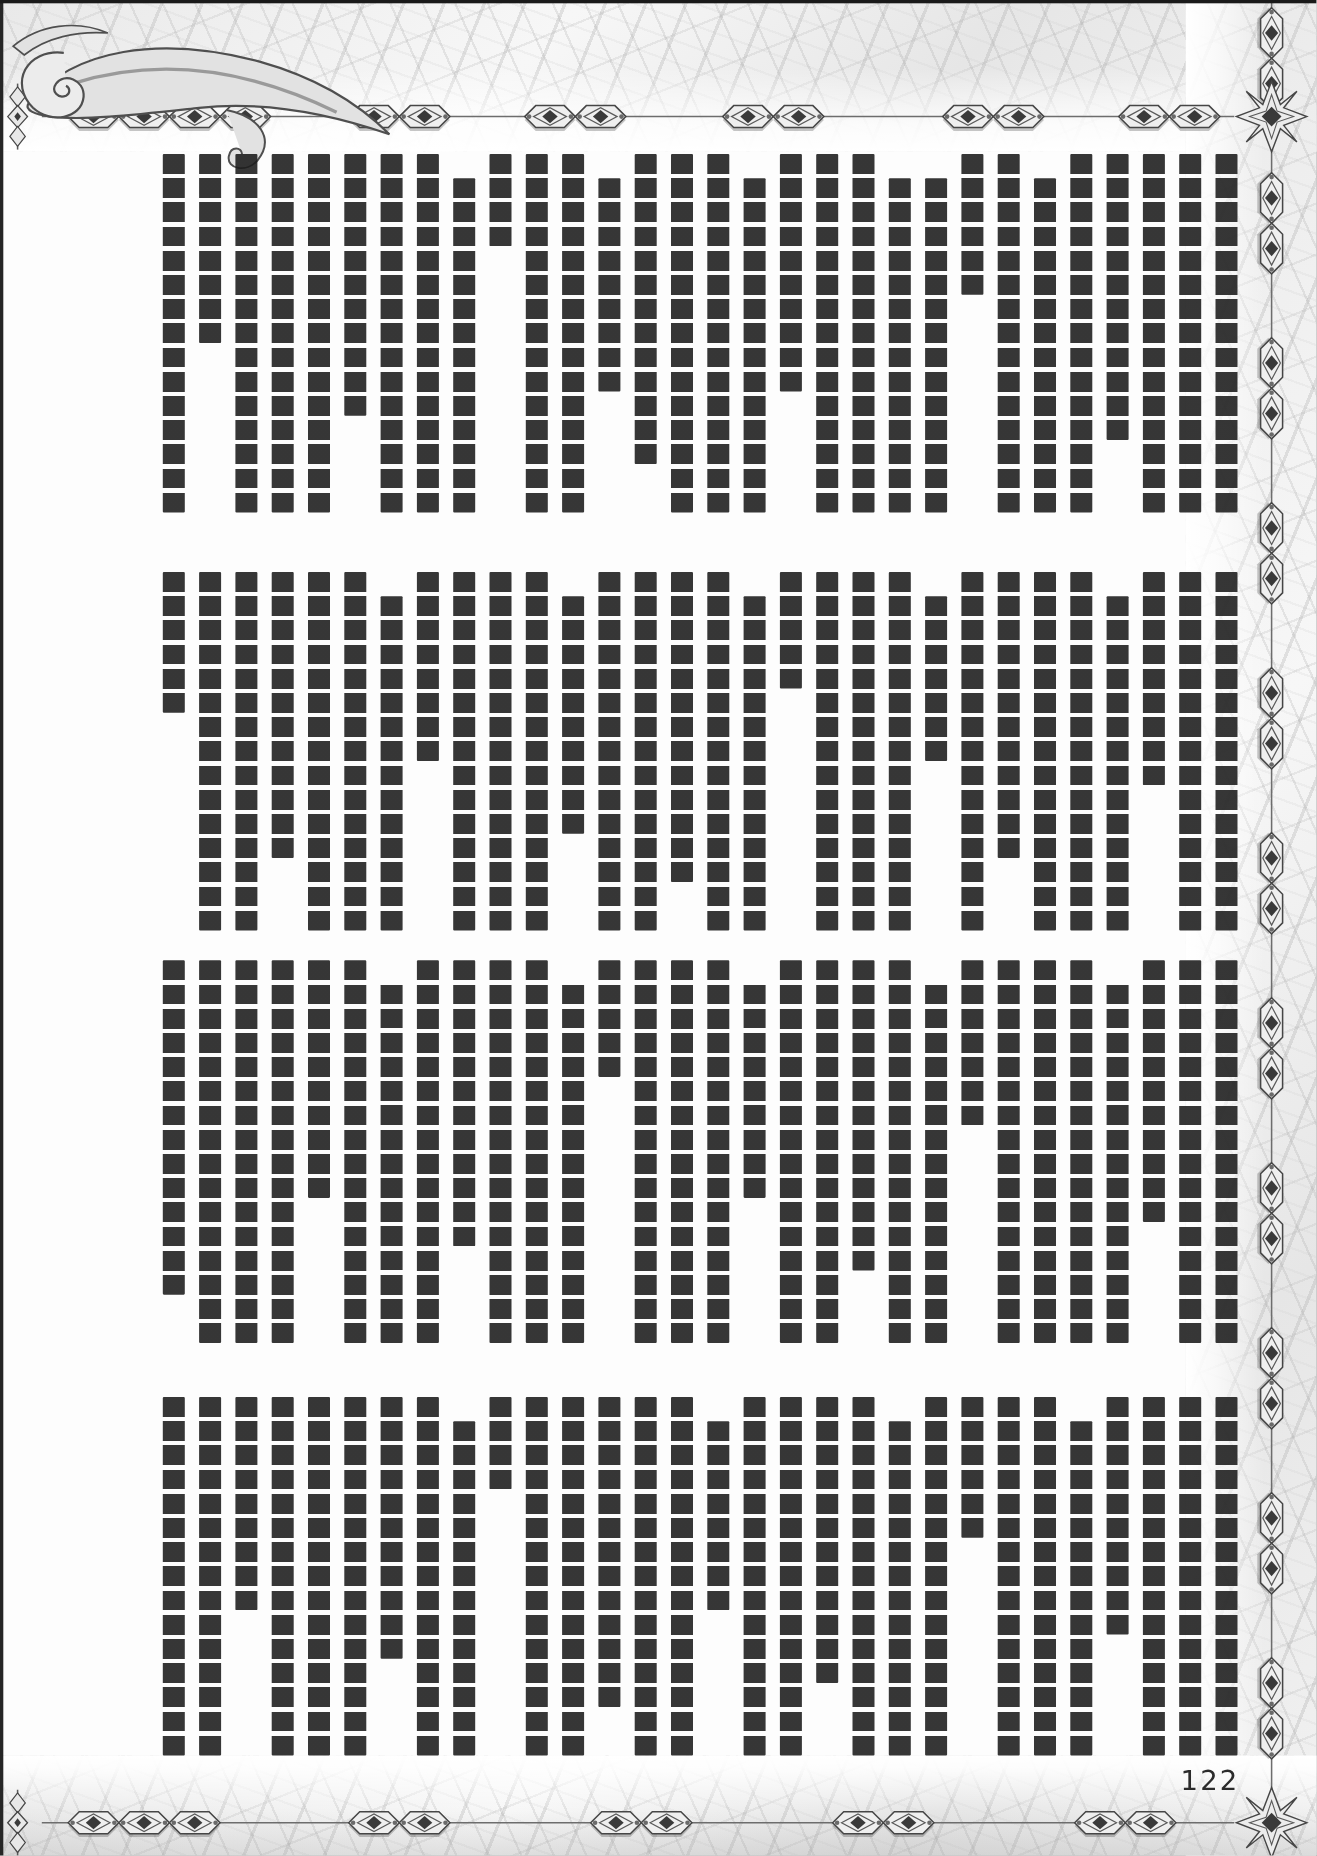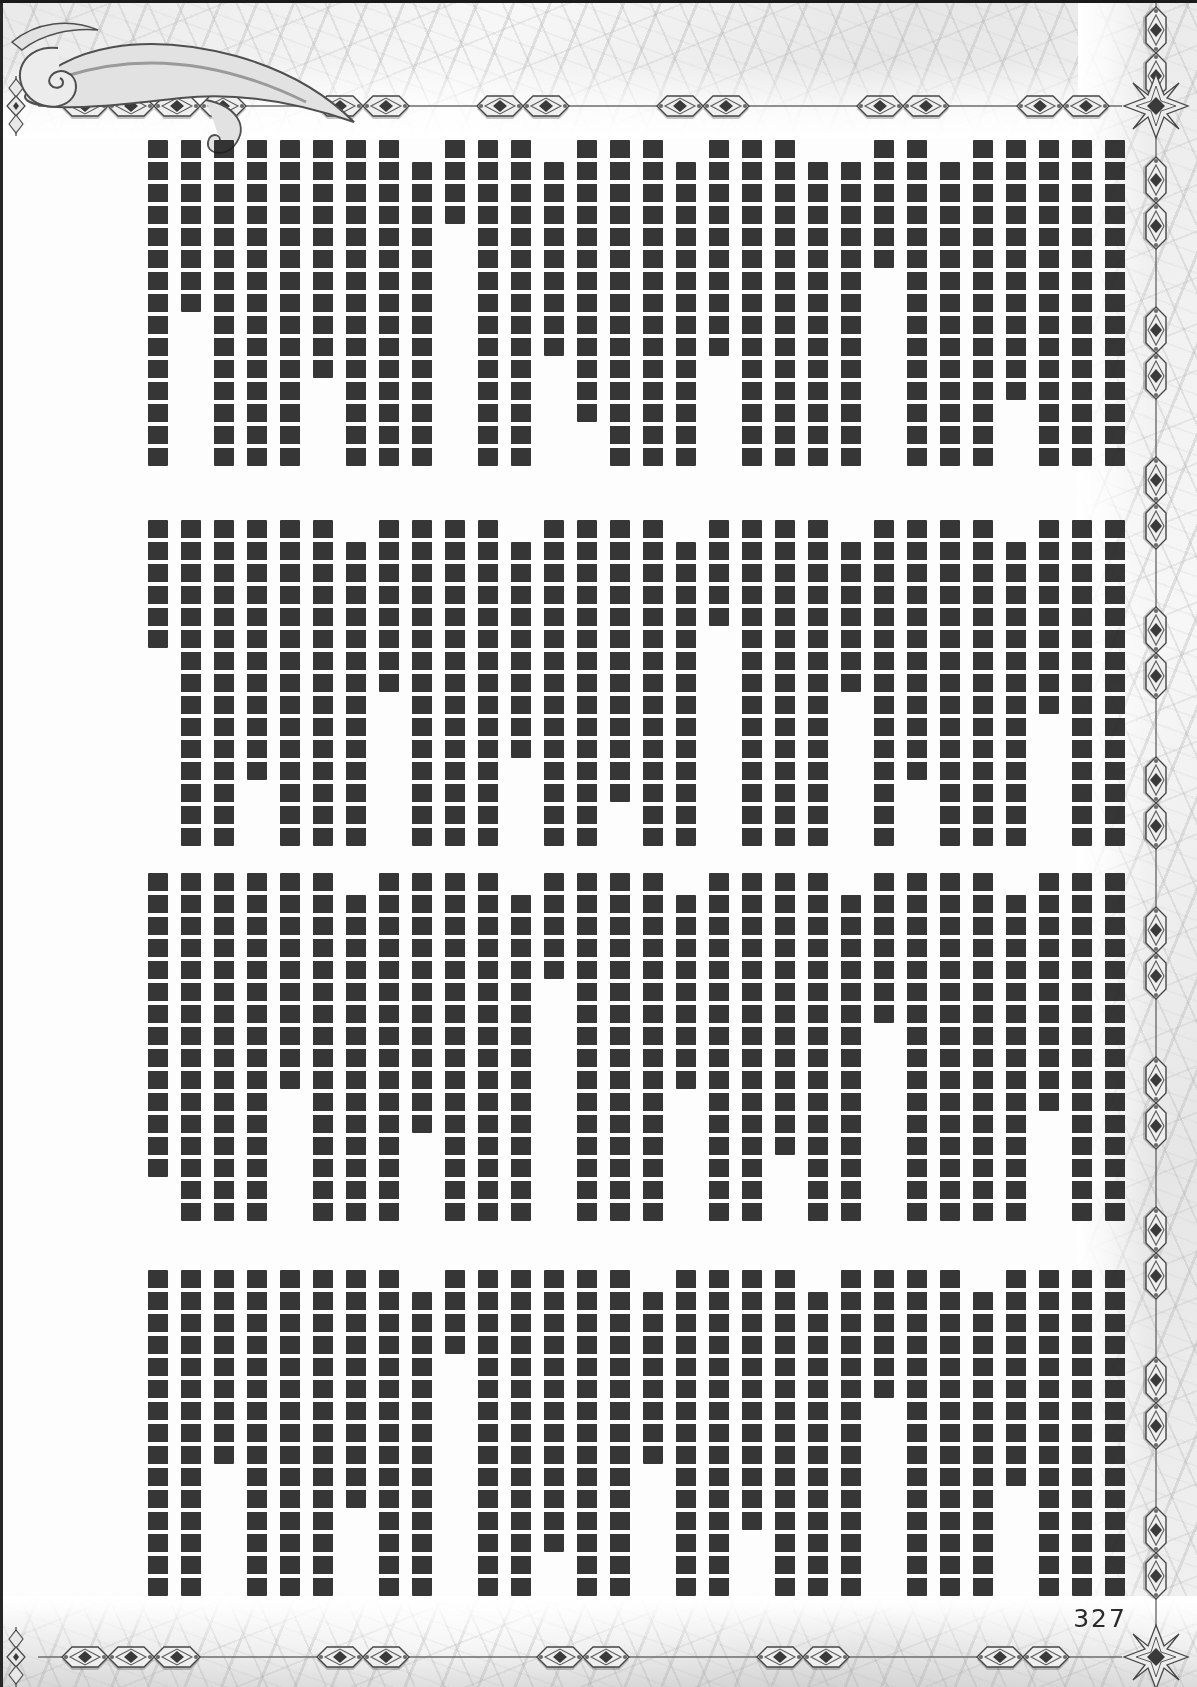--- a/index.html
+++ b/index.html
@@ -629,17 +629,17 @@
         <div class="tcol" style="margin-top: 0px; height: 238px;"></div>
         <div class="tcol" style="margin-top: 0px; height: 326px;"></div>
         <div class="tcol" style="margin-top: 0px; height: 326px;"></div>
         <div class="tcol" style="margin-top: 0px; height: 326px;"></div>
         <div class="tcol" style="margin-top: 0px; height: 194px;"></div>
         <div class="tcol" style="margin-top: 0px; height: 326px;"></div>
         <div class="tcol" style="margin-top: 0px; height: 326px;"></div>
       </div>
     </div>
 
-  <div id="pageno">327</div>
+  <div id="pageno">122</div>
 
   <div class="edge-left"></div>
   <div class="edge-top"></div>
 </div>
 
 </body></html>

